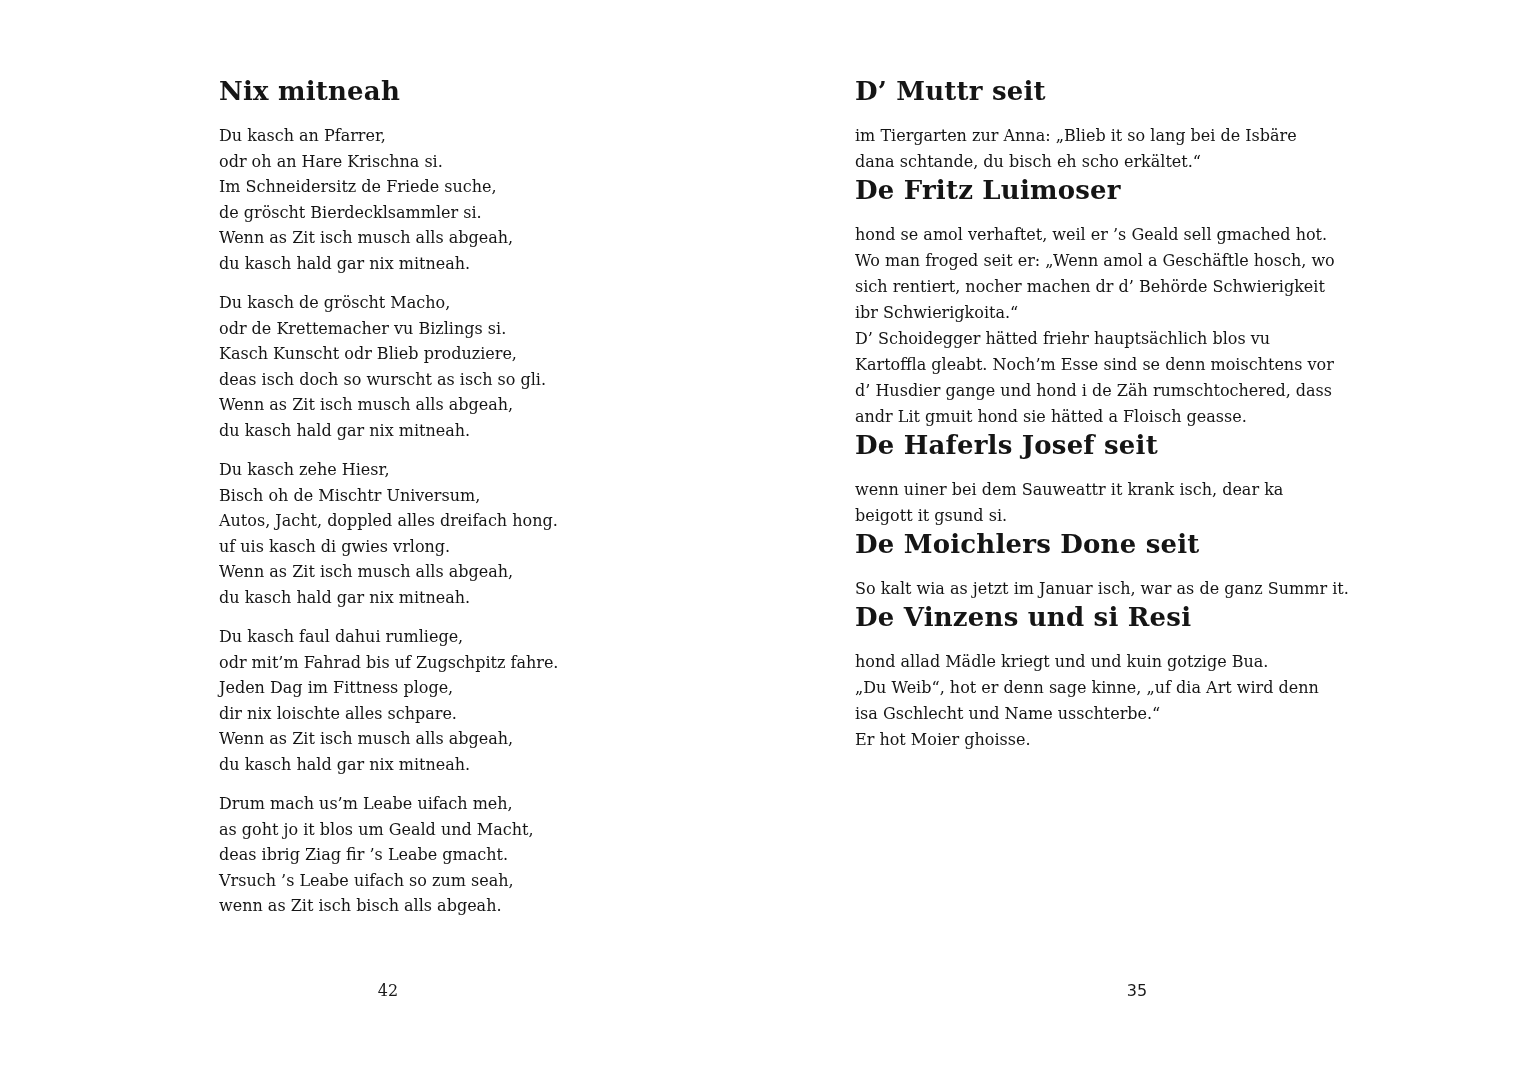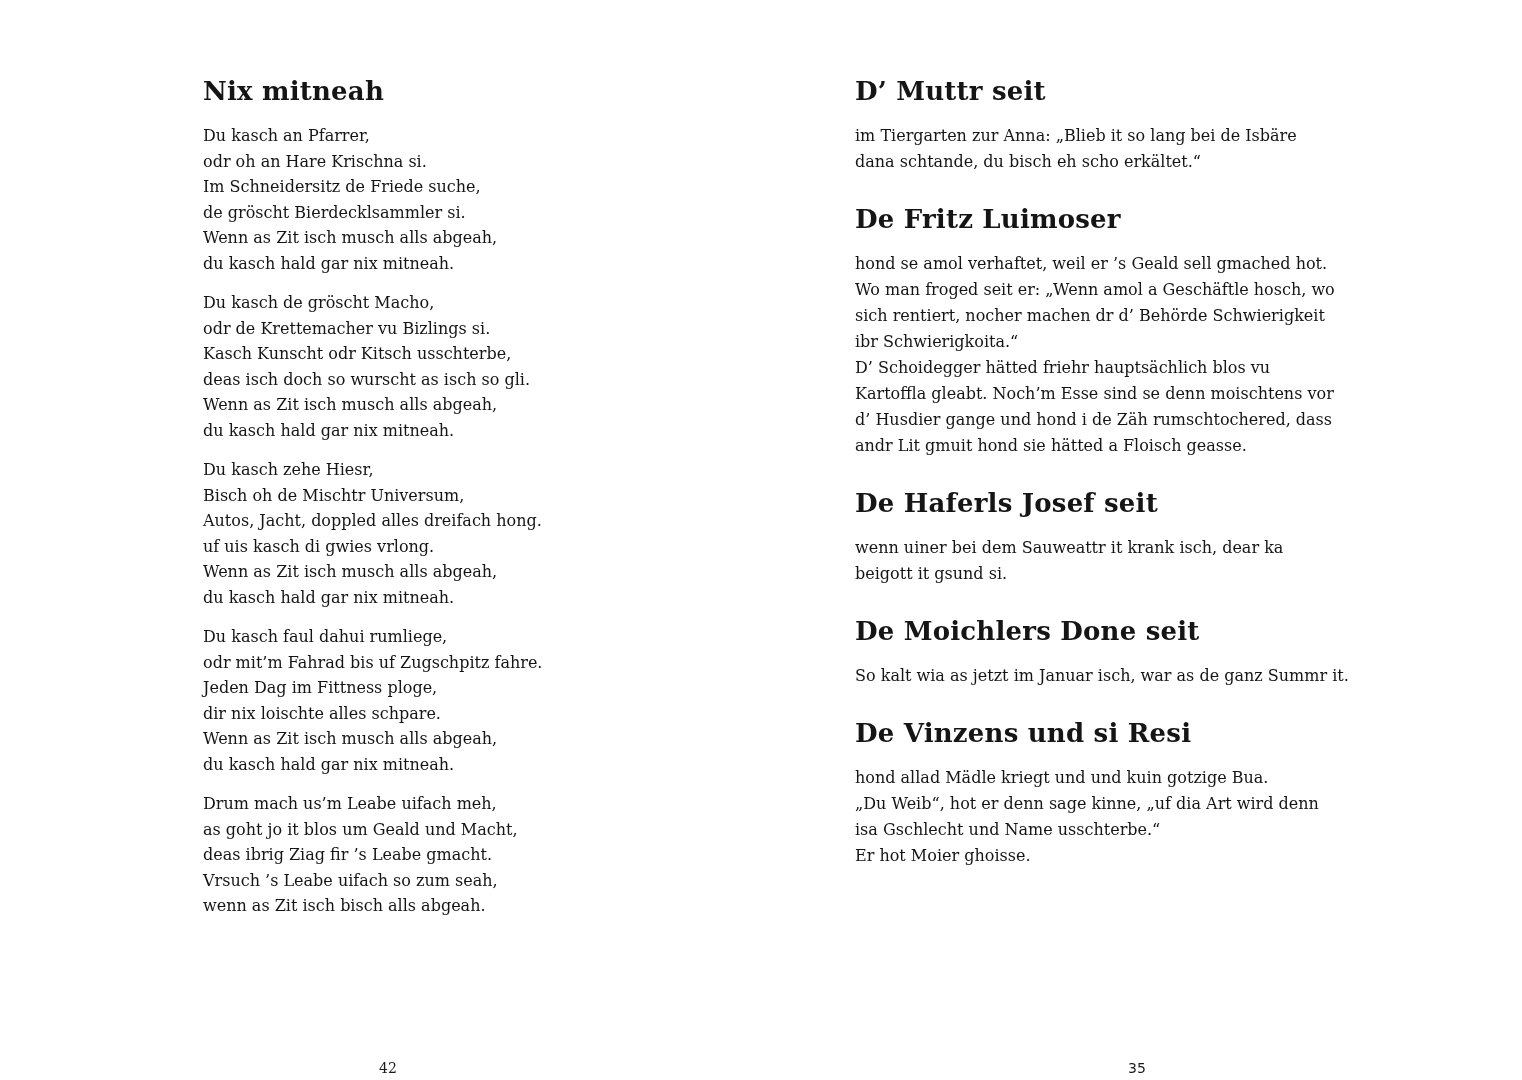--- a/index.html
+++ b/index.html
@@ -7,46 +7,46 @@
     width: 1522px;
     height: 1080px;
     background: #ffffff;
     position: relative;
     overflow: hidden;
     font-family: "DejaVu Serif", "Liberation Serif", serif;
     color: #151515;
   }
   .spread { position: absolute; inset: 0; }
   .page { position: absolute; top: 76px; }
-  .page-left  { left: 203px; width: 480px; }
+  .page-left  { left: 219px; width: 480px; }
   .page-right { left: 855px; width: 610px; }
 
   .heading {
     font-size: 26px;
     font-weight: 700;
     line-height: 30px;
     margin: 0 0 17px 0;
     white-space: nowrap;
     letter-spacing: 0.2px;
   }
-  .page-right .section + .section .heading { margin-top: 29px; }
+  .page-right .section + .section .heading { }
 
   .line {
     font-size: 16px;
     white-space: nowrap;
   }
   .page-left  .line { line-height: 25.5px; }
   .page-right .line { line-height: 26px; }
 
   .stanza { margin-bottom: 14px; }
 
   .page-number {
     position: absolute;
-    top: 1060px;
-    font-size: 14px;
+    top: 981px;
+    font-size: 16px;
     transform: translateX(-50%);
     color: #1a1a1a;
   }
   .page-number-left  { left: 388px; }
   .page-number-right {
     left: 1137px;
     font-family: "DejaVu Sans", "Liberation Sans", sans-serif;
   }
 </style>
 </head>
@@ -62,21 +62,21 @@
       <div class="line">odr oh an Hare Krischna si.</div>
       <div class="line">Im Schneidersitz de Friede suche,</div>
       <div class="line">de gröscht Bierdecklsammler si.</div>
       <div class="line">Wenn as Zit isch musch alls abgeah,</div>
       <div class="line">du kasch hald gar nix mitneah.</div>
     </div>
 
     <div class="stanza">
       <div class="line">Du kasch de gröscht Macho,</div>
       <div class="line">odr de Krettemacher vu Bizlings si.</div>
-      <div class="line">Kasch Kunscht odr Kitsch usschterbe,</div>
+      <div class="line">Kasch Kunscht odr Blieb produziere,</div>
       <div class="line">deas isch doch so wurscht as isch so gli.</div>
       <div class="line">Wenn as Zit isch musch alls abgeah,</div>
       <div class="line">du kasch hald gar nix mitneah.</div>
     </div>
 
     <div class="stanza">
       <div class="line">Du kasch zehe Hiesr,</div>
       <div class="line">Bisch oh de Mischtr Universum,</div>
       <div class="line">Autos, Jacht, doppled alles dreifach hong.</div>
       <div class="line">uf uis kasch di gwies vrlong.</div>

